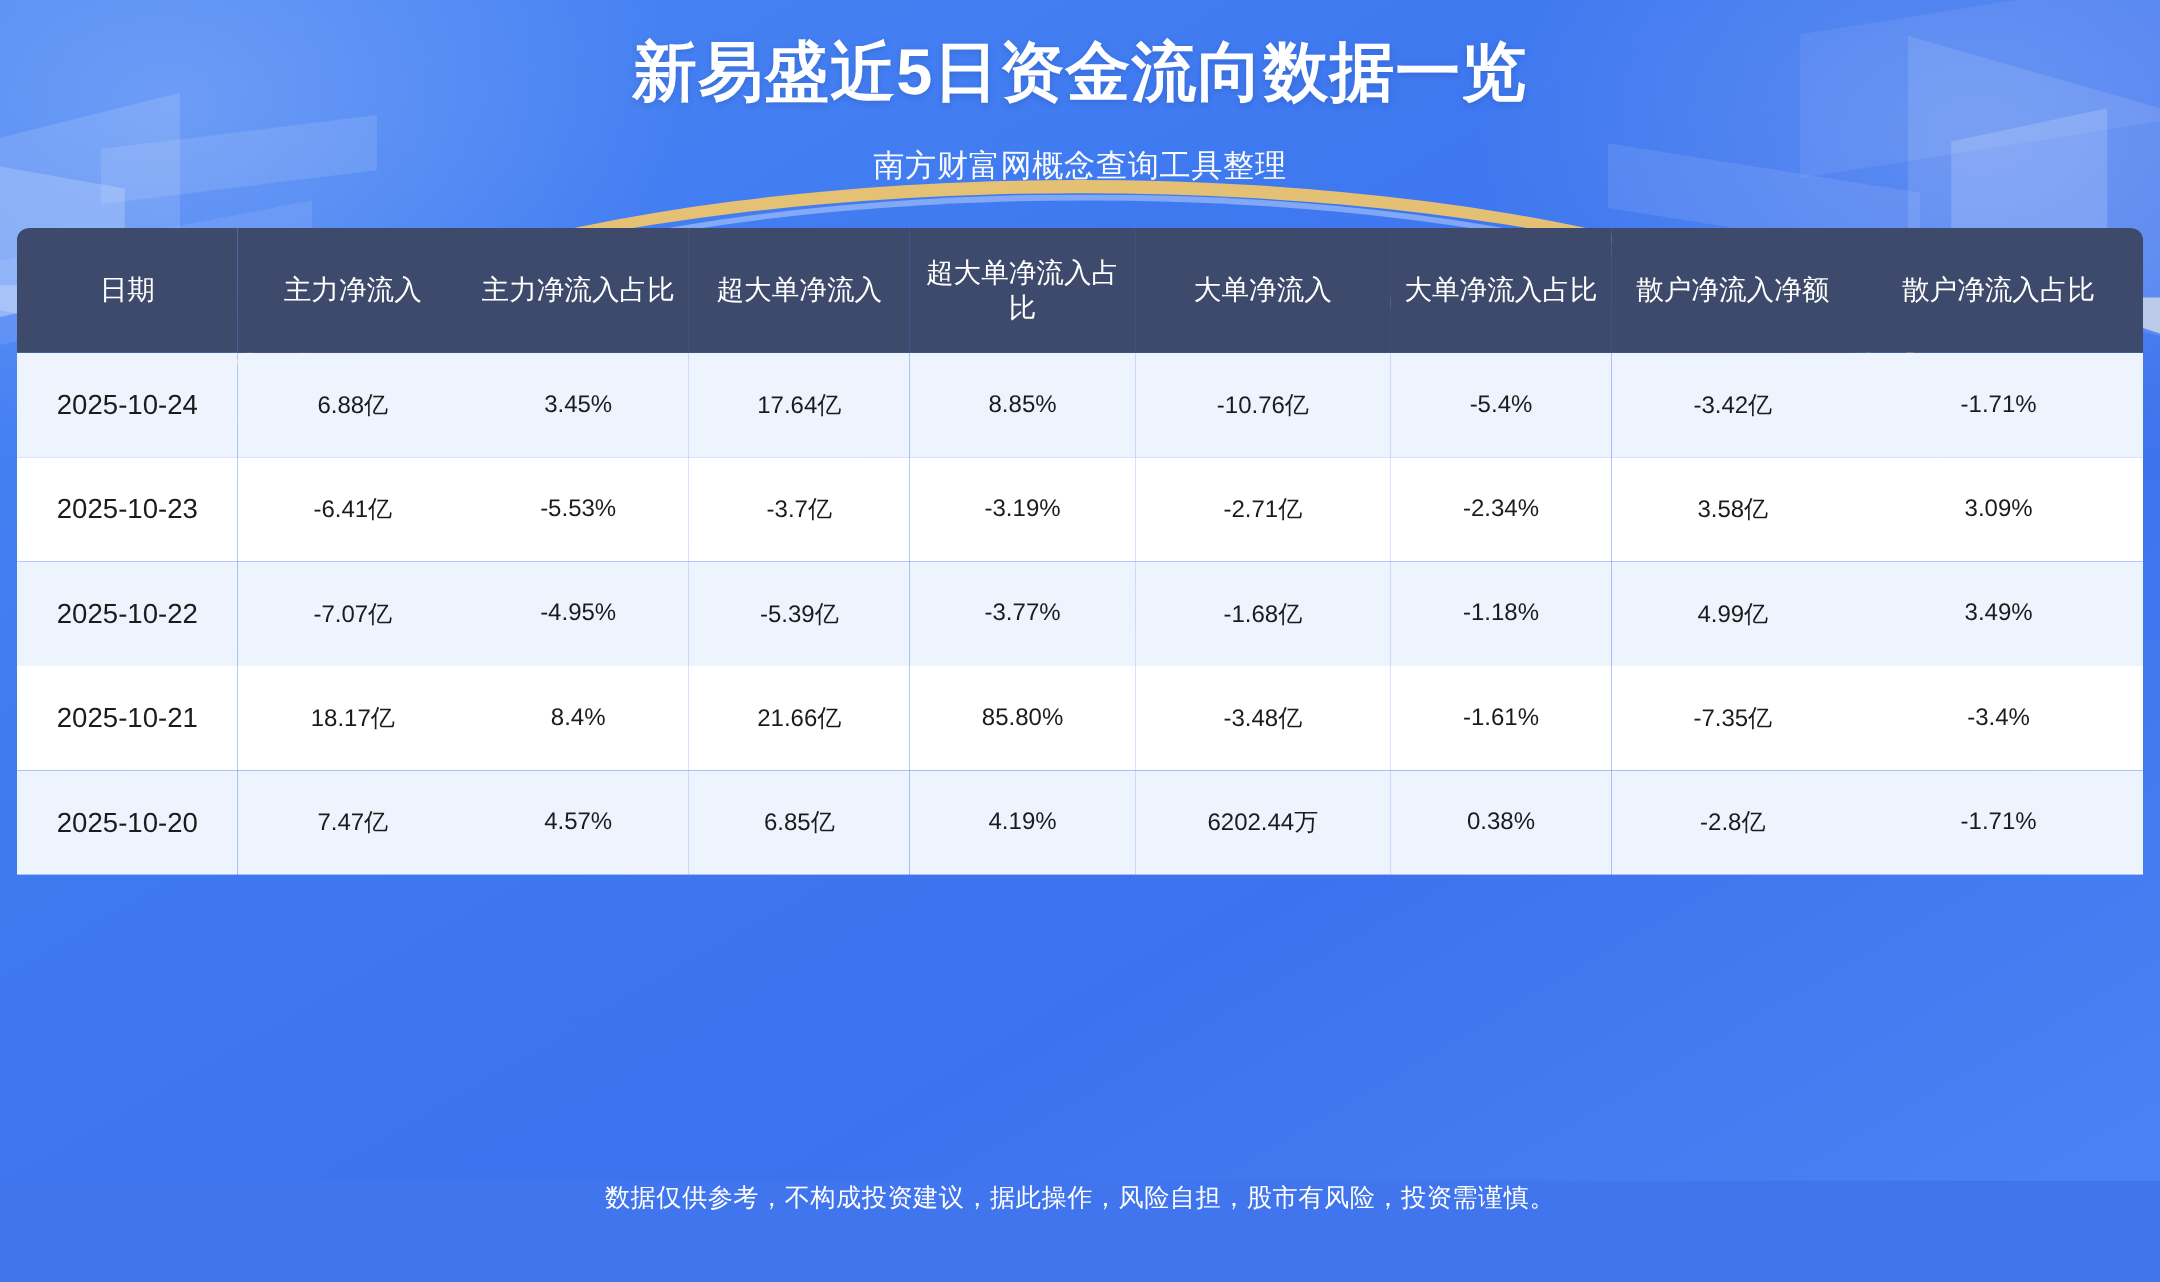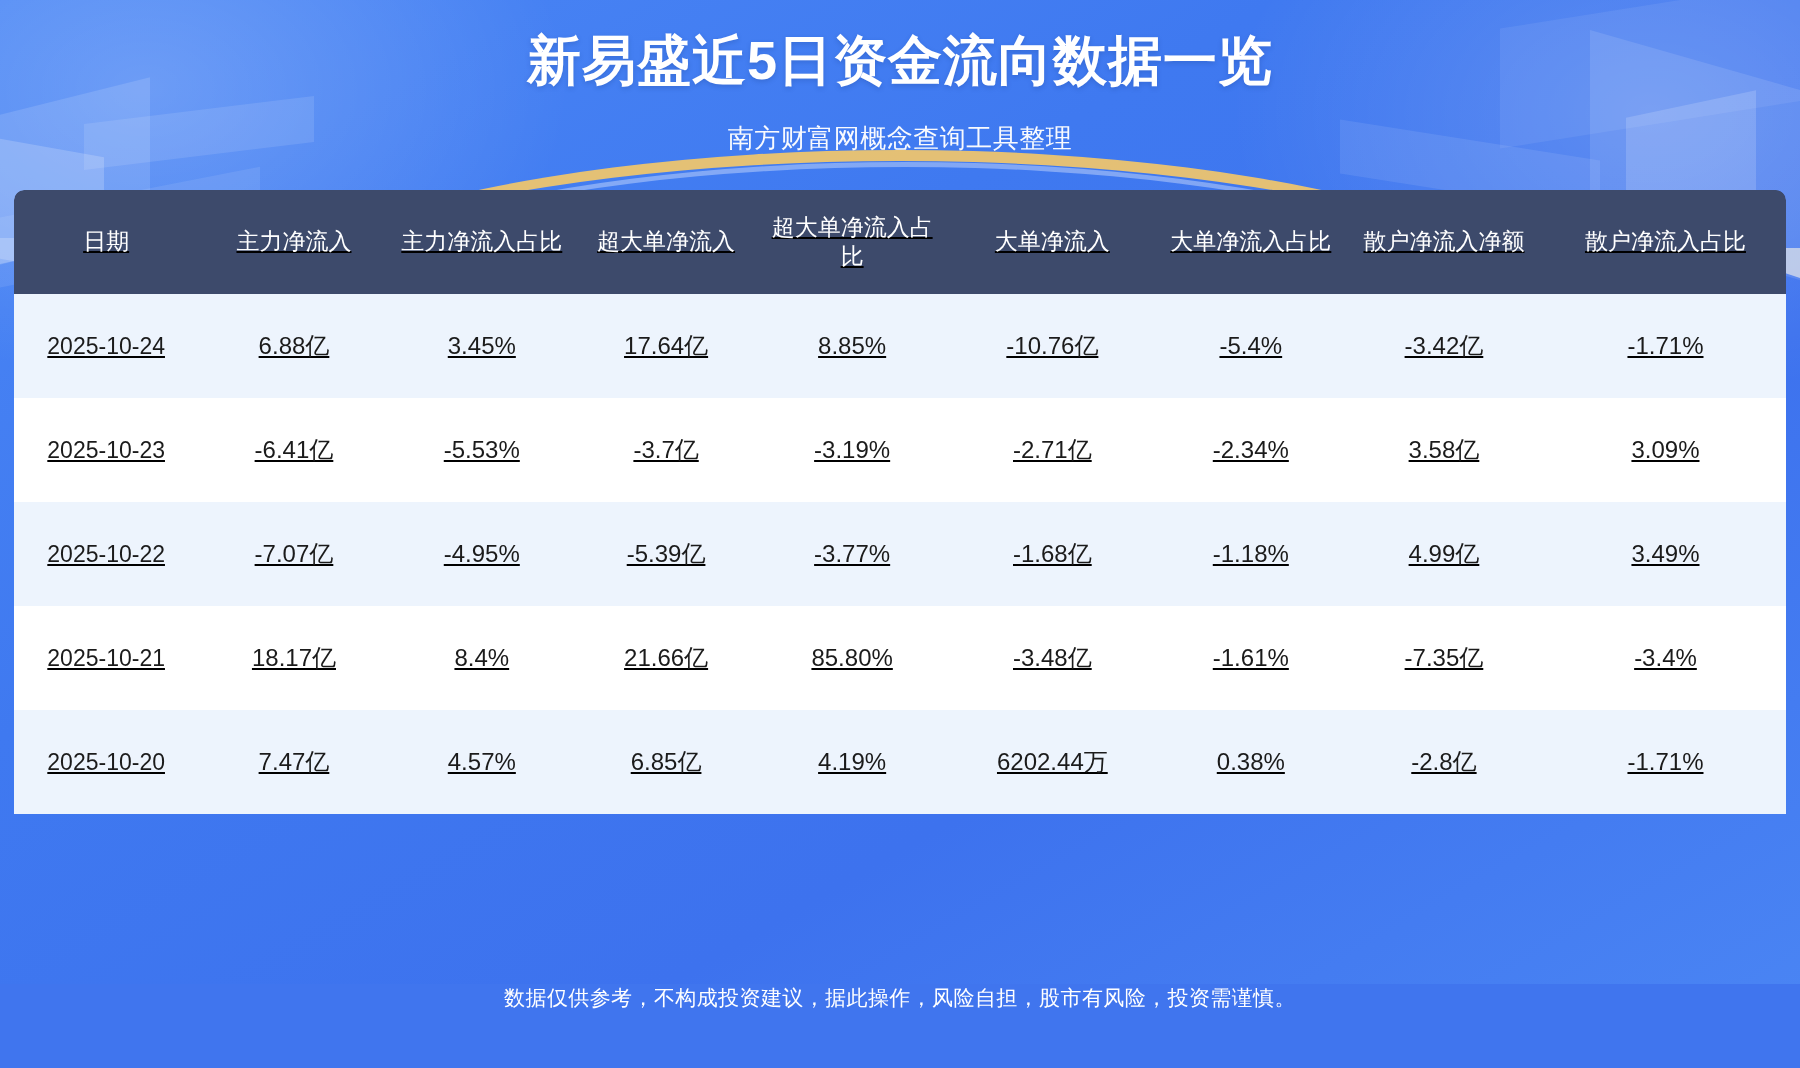--- a/index.html
+++ b/index.html
@@ -89,38 +89,37 @@
     font-size:26px; color:#ffffff; font-weight:400; letter-spacing:.5px;
     opacity:.97;
   }
 
   
   .table-wrap {
     position:relative; z-index:5;
     margin:34px 14px 0 14px;
     border-radius:10px 10px 0 0;
     overflow:hidden;
-    text-decoration:underline;
   }
   table { width:100%; border-collapse:collapse; table-layout:fixed; }
 
   thead tr { background:#3d4a6b; }
   thead th {
     color:#ffffff; font-size:23px; font-weight:400;
     padding:16px 6px; line-height:1.28; text-align:center;
     vertical-align:middle; height:104px;
   }
   thead th:first-child { border-radius:10px 0 0 0; }
   thead th:last-child  { border-radius:0 10px 0 0; }
 
-  tbody tr { height:104px; }
+  tbody tr { height:87px; }
   tbody tr.odd  { background:#edf4fd; }
   tbody tr.even { background:#ffffff; }
   tbody td {
-    font-size:24px; color:#1b1b1b; text-align:center;
+    font-size:20px; color:#1b1b1b; text-align:center;
     vertical-align:middle; padding:6px 4px; font-weight:400;
     position:relative; z-index:2;
   }
   tbody td.date { font-size:23px; }
 
   
   .watermark {
     position:absolute; z-index:1; pointer-events:none;
     left:0; right:0; top:393px; height:470px;
     overflow:hidden;

